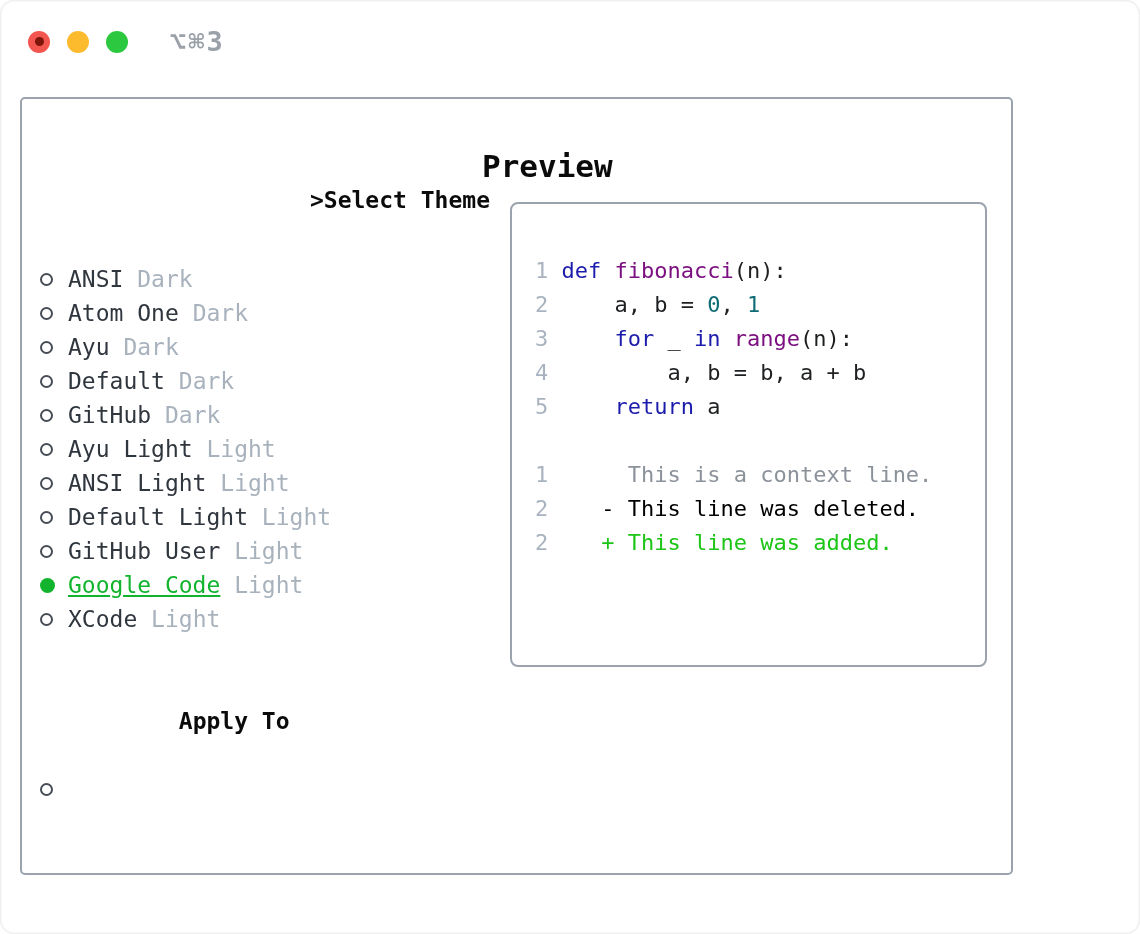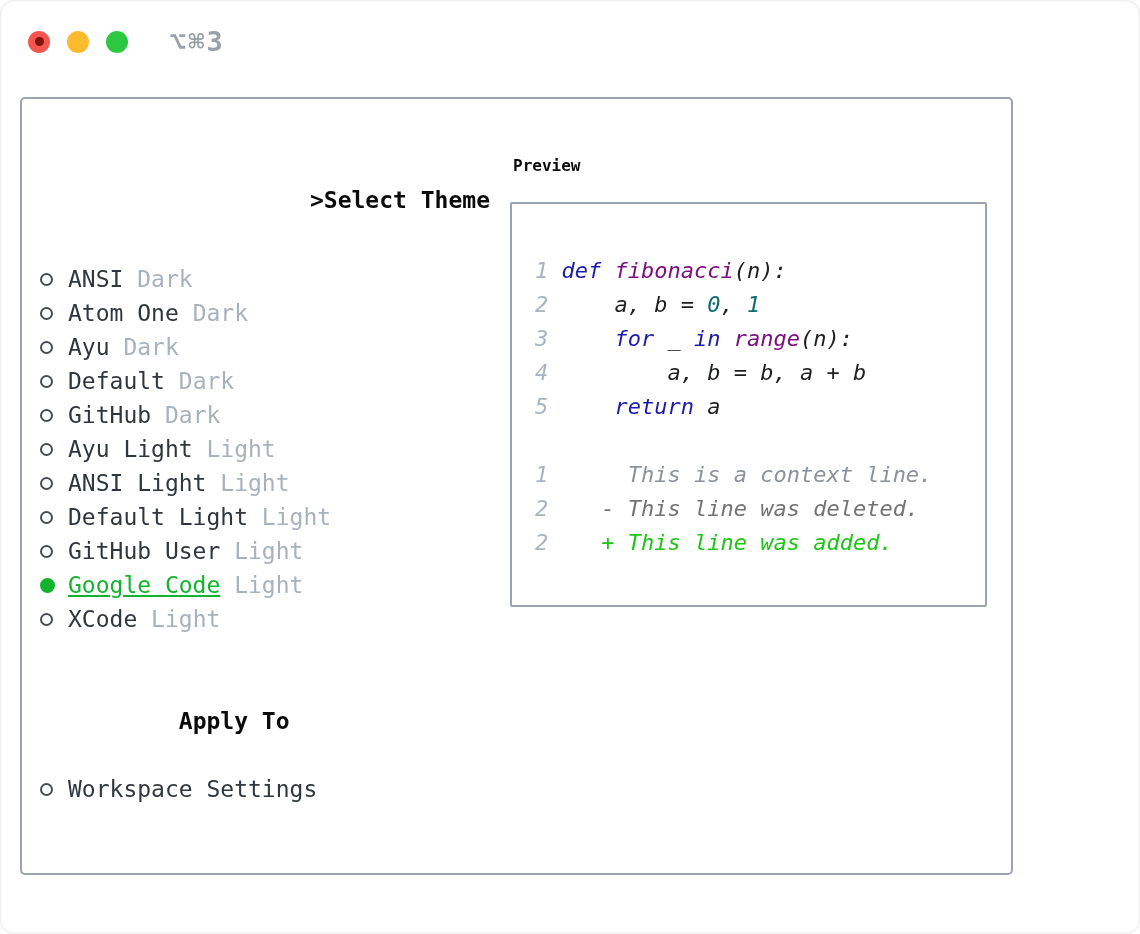--- a/index.html
+++ b/index.html
@@ -27,23 +27,23 @@
       border-radius:50%;vertical-align:1px;}
   .radio.sel{width:15px;height:15px;border:none;background:var(--ui-selected-green);vertical-align:0px;}
   .sel-text{color:var(--ui-selected-green);text-decoration:underline;}
   .tvariant{color:var(--variant-gray);}
   .header-text{font-weight:bold;color:var(--header-black);}
   .header-row{margin-bottom:11px;text-align:right;}
   .cursor{font-weight:bold;color:var(--header-black);}
   .spacer{height:34px;}
   .help{color:var(--help-gray);font-size:23px;line-height:34px;white-space:pre;}
   
-  .preview-title{position:absolute;left:491px;top:50px;font-size:16px;line-height:34px;}
-  .preview-box{position:absolute;left:488px;top:103px;width:477px;height:405px;
-      border:2px solid var(--border-gray);border-radius:2px;background:#fff;overflow:hidden;font-style:italic;}
+  .preview-title{position:absolute;left:460px;top:50px;font-size:31px;line-height:34px;}
+  .preview-box{position:absolute;left:488px;top:103px;width:477px;height:465px;
+      border:2px solid var(--border-gray);border-radius:8px;background:#fff;overflow:hidden;}
   #preview-lines{padding:50px 0 0 23px;}
   .pline{white-space:pre;line-height:34px;font-size:22px;}
 </style>
 </head>
 <body>
 
 <div class="screen">
 
   <div class="titlebar">
     <span class="tl" id="tl-close" style="background: rgb(243, 86, 79);">
@@ -75,21 +75,21 @@
           <div class="row"><span class="marker"><span class="radio"></span></span><span class="">XCode</span><span class="tvariant"> Light</span></div>
         </div>
 
       <div class="spacer"></div>
 
       <div class="row">
         <span class="marker"></span><span class="header-text">Apply To</span>
       </div>
 
       <div id="apply-rows">
-          <div class="row"><span class="marker"><span class="radio"></span></span><span class="">Workspace Settings</span></div>
+          <div class="row"><span class="marker"><span class="radio"></span></span></div>
         </div>
 
       <div class="spacer"></div>
 
       <div class="help">
         
         
       </div>
     </div>
 
@@ -97,19 +97,19 @@
 
     <div class="preview-box">
       <div id="preview-lines">
           <div class="pline"><span style="color: rgb(169, 179, 191);">1 </span><span style="color: rgb(28, 28, 172);">def</span><span style="color: rgb(29, 31, 33);"> </span><span style="color: rgb(124, 16, 128);">fibonacci</span><span style="color: rgb(29, 31, 33);">(n):</span></div>
           <div class="pline"><span style="color: rgb(169, 179, 191);">2 </span><span style="color: rgb(29, 31, 33);">    a, b = </span><span style="color: rgb(14, 107, 116);">0</span><span style="color: rgb(29, 31, 33);">, </span><span style="color: rgb(14, 107, 116);">1</span></div>
           <div class="pline"><span style="color: rgb(169, 179, 191);">3 </span><span style="color: rgb(29, 31, 33);">    </span><span style="color: rgb(28, 28, 172);">for</span><span style="color: rgb(29, 31, 33);"> _ </span><span style="color: rgb(28, 28, 172);">in</span><span style="color: rgb(29, 31, 33);"> </span><span style="color: rgb(124, 16, 128);">range</span><span style="color: rgb(29, 31, 33);">(n):</span></div>
           <div class="pline"><span style="color: rgb(169, 179, 191);">4 </span><span style="color: rgb(29, 31, 33);">        a, b = b, a + b</span></div>
           <div class="pline"><span style="color: rgb(169, 179, 191);">5 </span><span style="color: rgb(29, 31, 33);">    </span><span style="color: rgb(28, 28, 172);">return</span><span style="color: rgb(29, 31, 33);"> a</span></div>
           <div class="pline">&nbsp;</div>
           <div class="pline"><span style="color: rgb(169, 179, 191);">1 </span><span style="color: rgb(139, 146, 154);">     This is a context line.</span></div>
-          <div class="pline"><span style="color: rgb(169, 179, 191);">2 </span><span style="color: #737373;">   - This line was deleted.</span></div>
+          <div class="pline"><span style="color: rgb(169, 179, 191);">2 </span><span style="color: #000000;">   - This line was deleted.</span></div>
           <div class="pline"><span style="color: rgb(169, 179, 191);">2 </span><span style="color: rgb(28, 197, 22);">   + This line was added.</span></div>
         </div>
     </div>
 
   </div>
 </div>
 
 </body></html>

